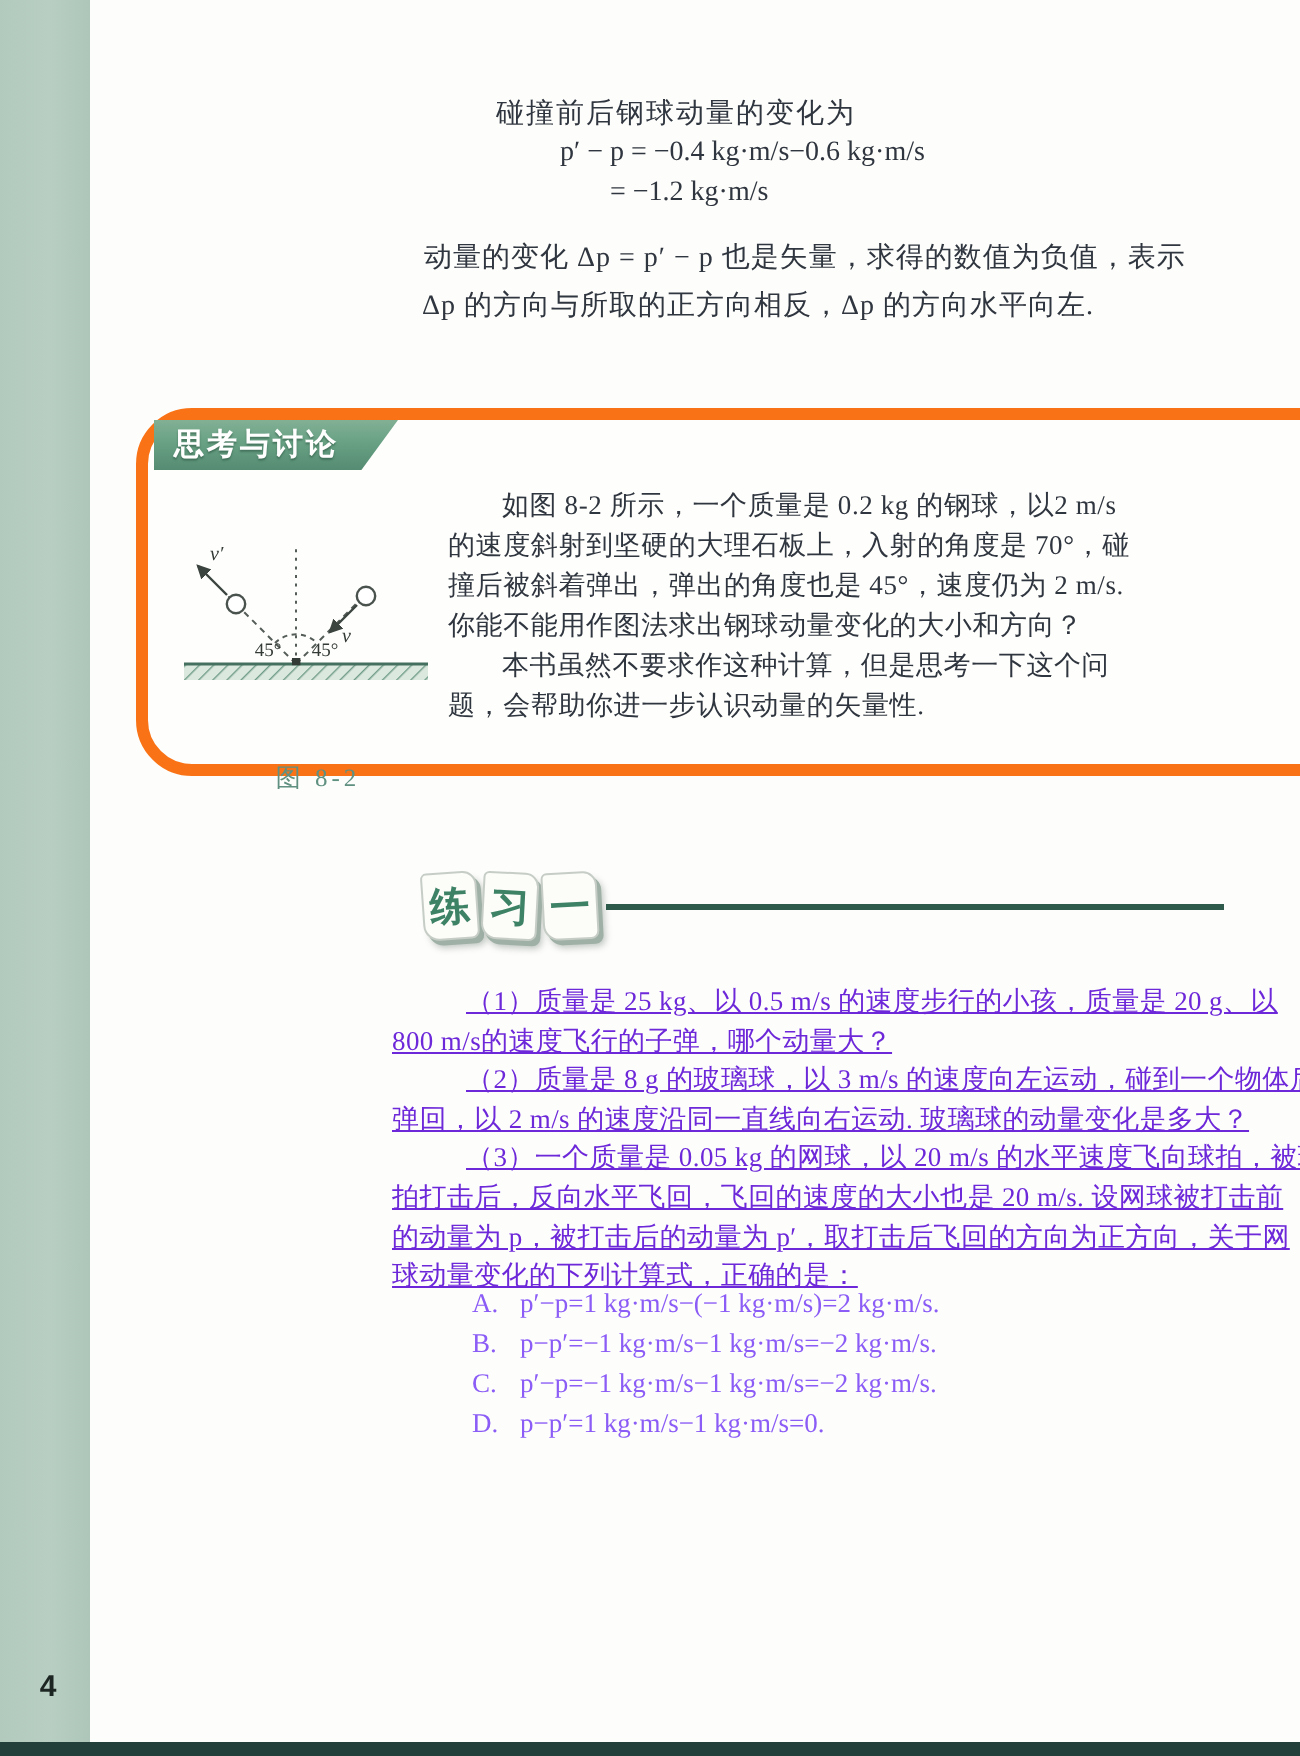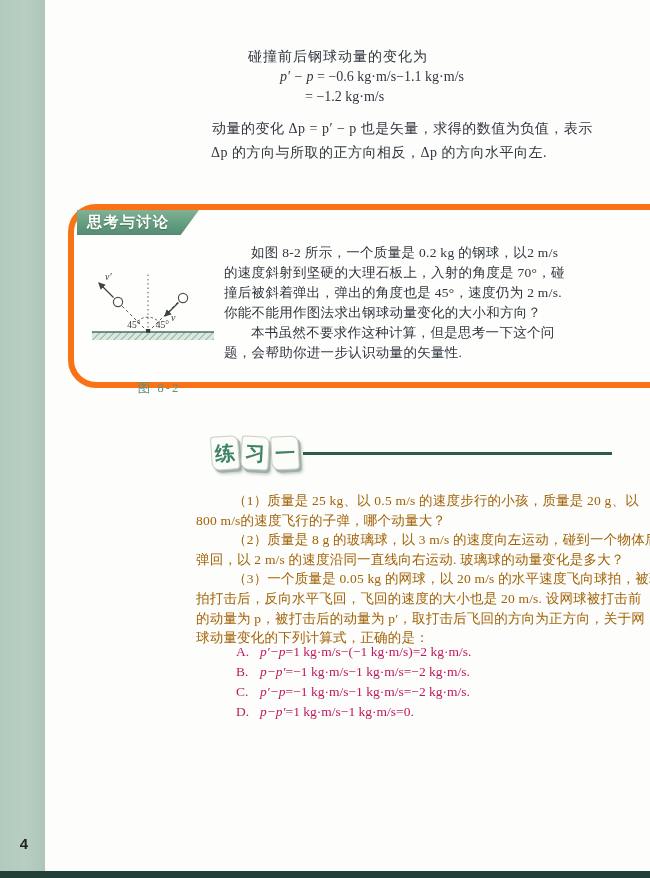--- a/index.html
+++ b/index.html
@@ -23,21 +23,21 @@
   
   .bottom-bar {
     position:absolute; left:0; bottom:0; width:650px; height:7px;
     background:#233f3a;
   }
 
   
   .intro-heading { position:absolute; left:248px; top:48px; font-size:14px; letter-spacing:1px; }
   .formula-1 { position:absolute; left:280px; top:69px; font-size:14px; }
   .formula-2 { position:absolute; left:305px; top:89px; font-size:14px; }
-  .math-var { font-style:italic; }
+  .math-var { }
   .intro-p1 { position:absolute; left:212px; top:120px; font-size:14px; letter-spacing:0.5px; }
   .intro-p2 { position:absolute; left:184px; top:144px; font-size:14px; letter-spacing:0.5px;margin-left:27px; }
 
   
   .disc-box {
     position:absolute; left:68px; top:204px; width:644px; height:184px;
     border:6px solid #f97316; border-radius:28px; background:#fefefc;
   }
   .disc-banner {
     position:absolute; left:3px; top:0px; width:122px; height:25px;
@@ -67,39 +67,39 @@
     border:1px solid #c6cdc6; border-radius:3px 7px 4px 8px;
     box-shadow:2px 2.5px 0 #9fb0a6, 3px 4px 3px rgba(90,105,95,.35);
     display:flex; align-items:center; justify-content:center;
     font-weight:bold; font-size:20px; color:#3e8266;
   }
   .tile-1 { transform:rotate(-4deg); }
   .tile-2 { transform:rotate(3deg); }
   .tile-3 { transform:rotate(-3deg); }
   .divider { position:absolute; left:303px; top:452px; width:309px; height:3px; background:#2d5a4b; }
 
-  .ex-text { position:absolute; left:196px; top:491px; width:422px; font-size:13.5px; color:#a16207; }
+  .ex-text { position:absolute; left:196px; top:491px; width:422px; font-size:13.5px; color:#6d28d9;text-decoration:underline; }
   .ex-text .ln { display:block; line-height:19.6px; letter-spacing:0.2px; white-space:nowrap; }
   .ex-text .indent { text-indent:37px; }
 
-  .options { position:absolute; left:236px; top:642px; font-size:13.5px; color:#be185d; }
+  .options { position:absolute; left:236px; top:642px; font-size:13.5px; color:#8b5cf6; }
   .option { display:block; line-height:20.1px; white-space:nowrap; }
   .opt-label { display:inline-block; width:24px; font-family:"Liberation Serif",serif; }
 </style>
 </head>
 <body>
 
 <div class="page">
 
   <div class="left-strip"></div>
   <div class="page-number">4</div>
   <div class="bottom-bar"></div>
 
   <div class="intro-heading">碰撞前后钢球动量的变化为</div>
-  <div class="formula-1"><span class="math-var">p′ − p</span><span> = −0.6 kg·m/s−1.1 kg·m/s</span></div>
+  <div class="formula-1"><span class="math-var">p′ − p</span><span> = −0.4 kg·m/s−0.6 kg·m/s</span></div>
   <div class="formula-2">= −1.2 kg·m/s</div>
   <div class="intro-p1">动量的变化 Δp = p′ − p 也是矢量，求得的数值为负值，表示</div>
   <div class="intro-p2">Δp 的方向与所取的正方向相反，Δp 的方向水平向左.</div>
 
   <div class="disc-box">
     <div class="disc-banner">
       <span class="disc-banner-label">思考与讨论</span>
     </div>
 
     <div class="fig">

